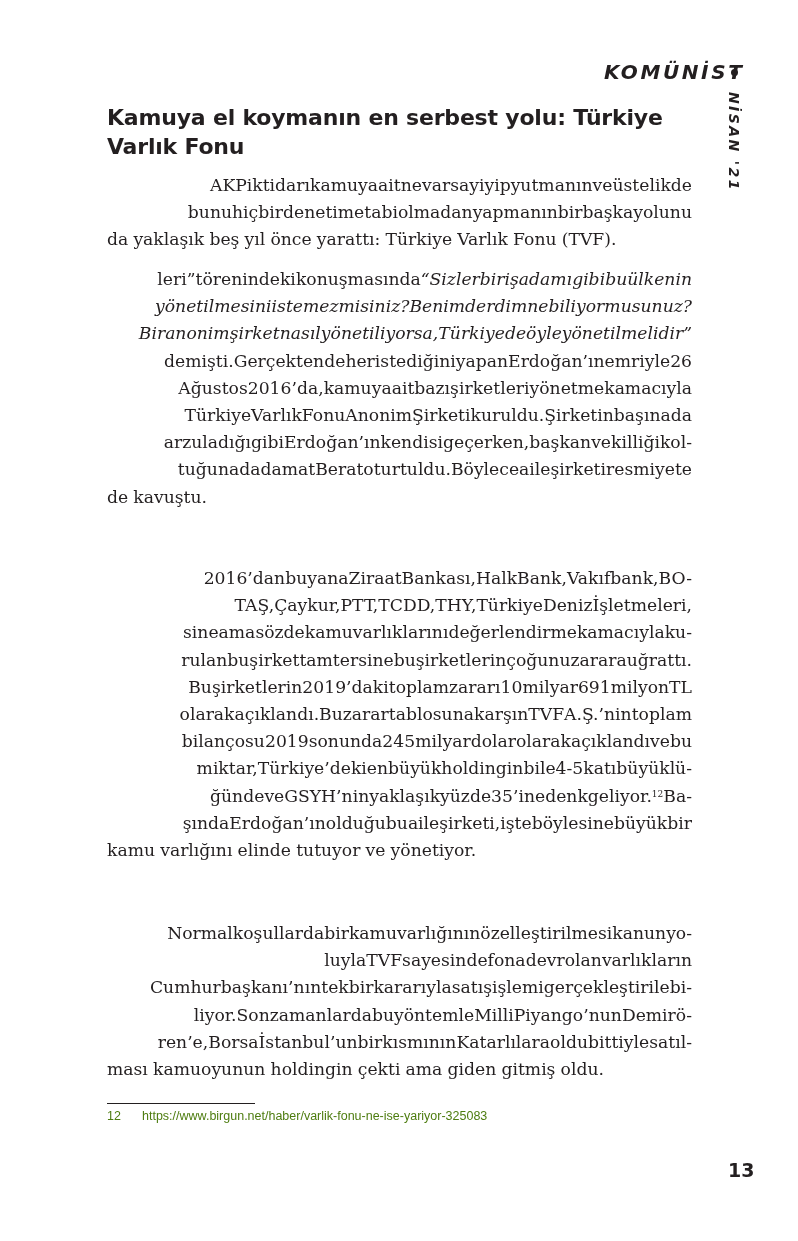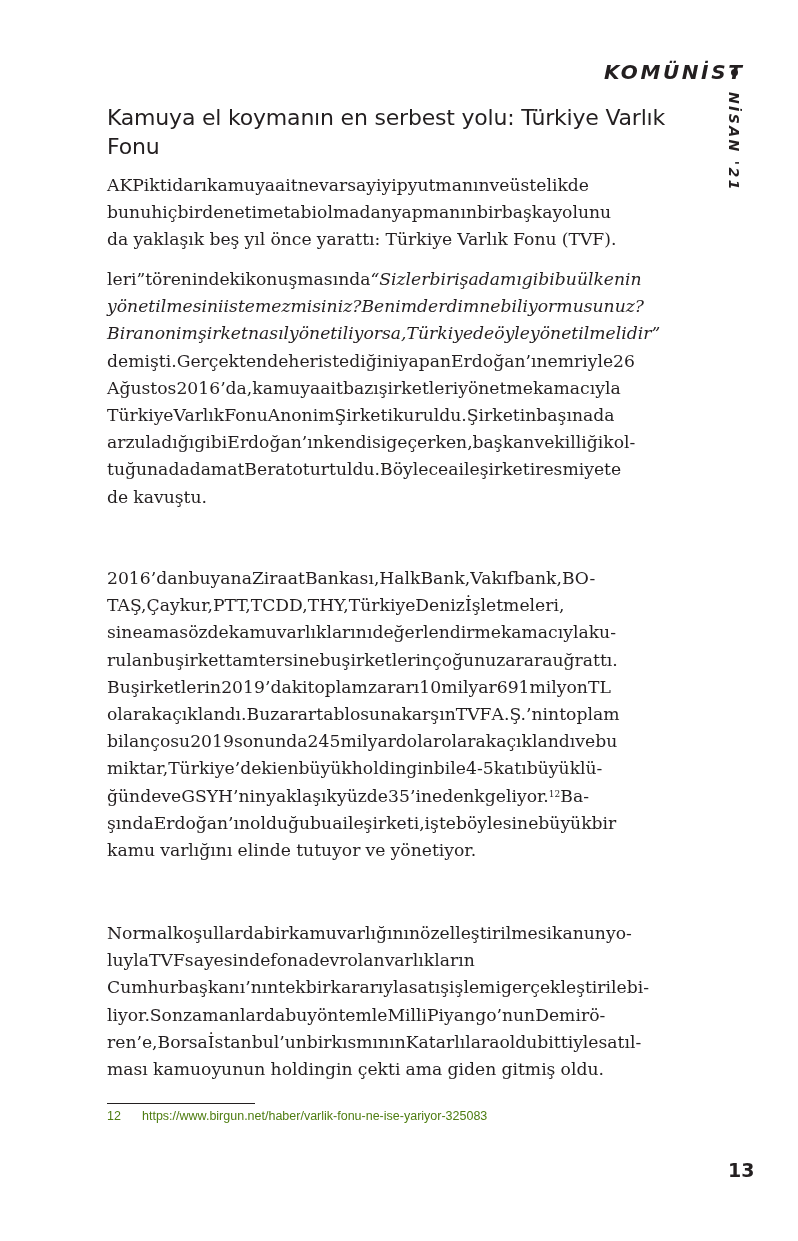--- a/index.html
+++ b/index.html
@@ -15,28 +15,28 @@
   }
   .header-date {
     position: absolute; left: 726px; top: 92px;
     writing-mode: vertical-rl;
     font-family: "DejaVu Sans", sans-serif; font-weight: bold; font-style: italic;
     font-size: 14px; letter-spacing: 2.4px; color: #231f20;
   }
   .title {
     position: absolute; left: 107px; top: 103px; width: 580px;
     font-family: "DejaVu Sans", sans-serif; font-size: 22px; line-height: 29px;
-    color: #231f20; margin: 0; font-weight: normal; letter-spacing: -0.2px;
+    color: #231f20; margin: 0; font-weight: bold; letter-spacing: -0.2px;
   }
   .body-text {
     position: absolute; left: 107px; width: 585px;
     font-family: "DejaVu Serif", serif; font-size: 17.2px; line-height: 27.2px;
     color: #231f20;
   }
-  .jl { display: flex; justify-content: flex-start; white-space: nowrap; }
+  .jl { display: flex; justify-content: flex-end; white-space: nowrap; }
   .jl.last { justify-content: flex-start; gap: 0.3em; }
   sup { font-size: 9px; vertical-align: top; position: relative; top: -2px; }
   em { font-style: italic; }
   .fn-rule { position: absolute; left: 107px; top: 1103px; width: 148px; height: 1px; background: #231f20; }
   .footnote {
     position: absolute; left: 107px; top: 1109px;
     font-family: "Liberation Sans", sans-serif; font-size: 12.5px; color: #4d7c0f;
   }
   .footnote .num { display: inline-block; width: 35px; }
   .page-num {

